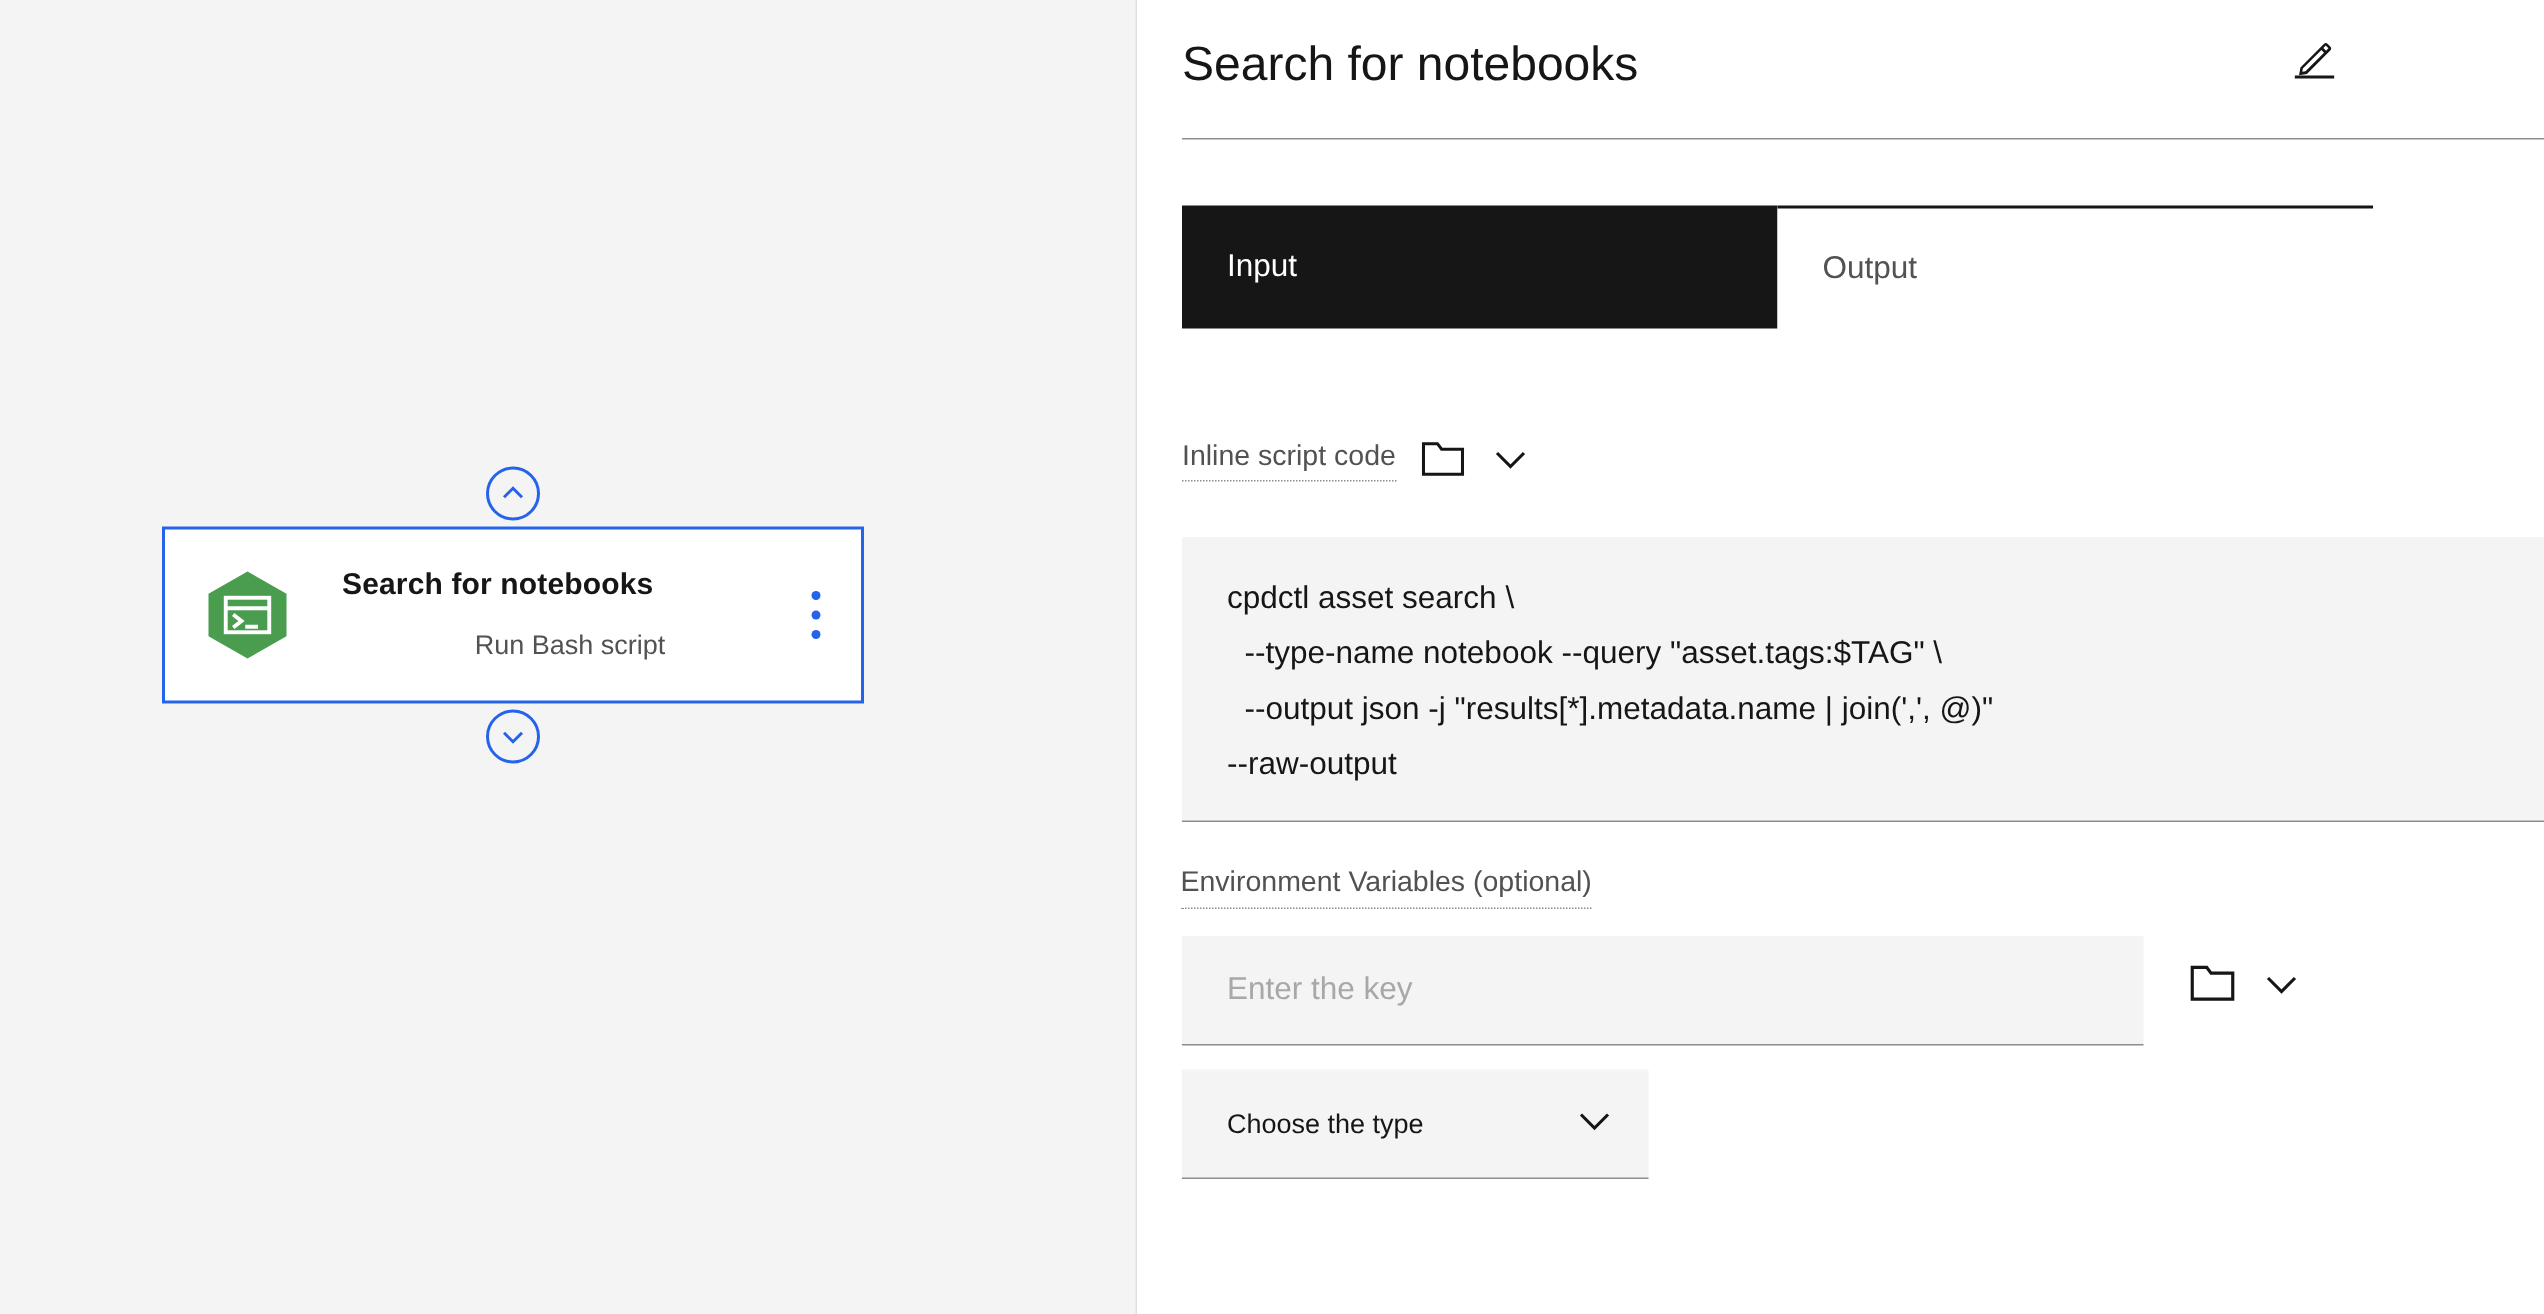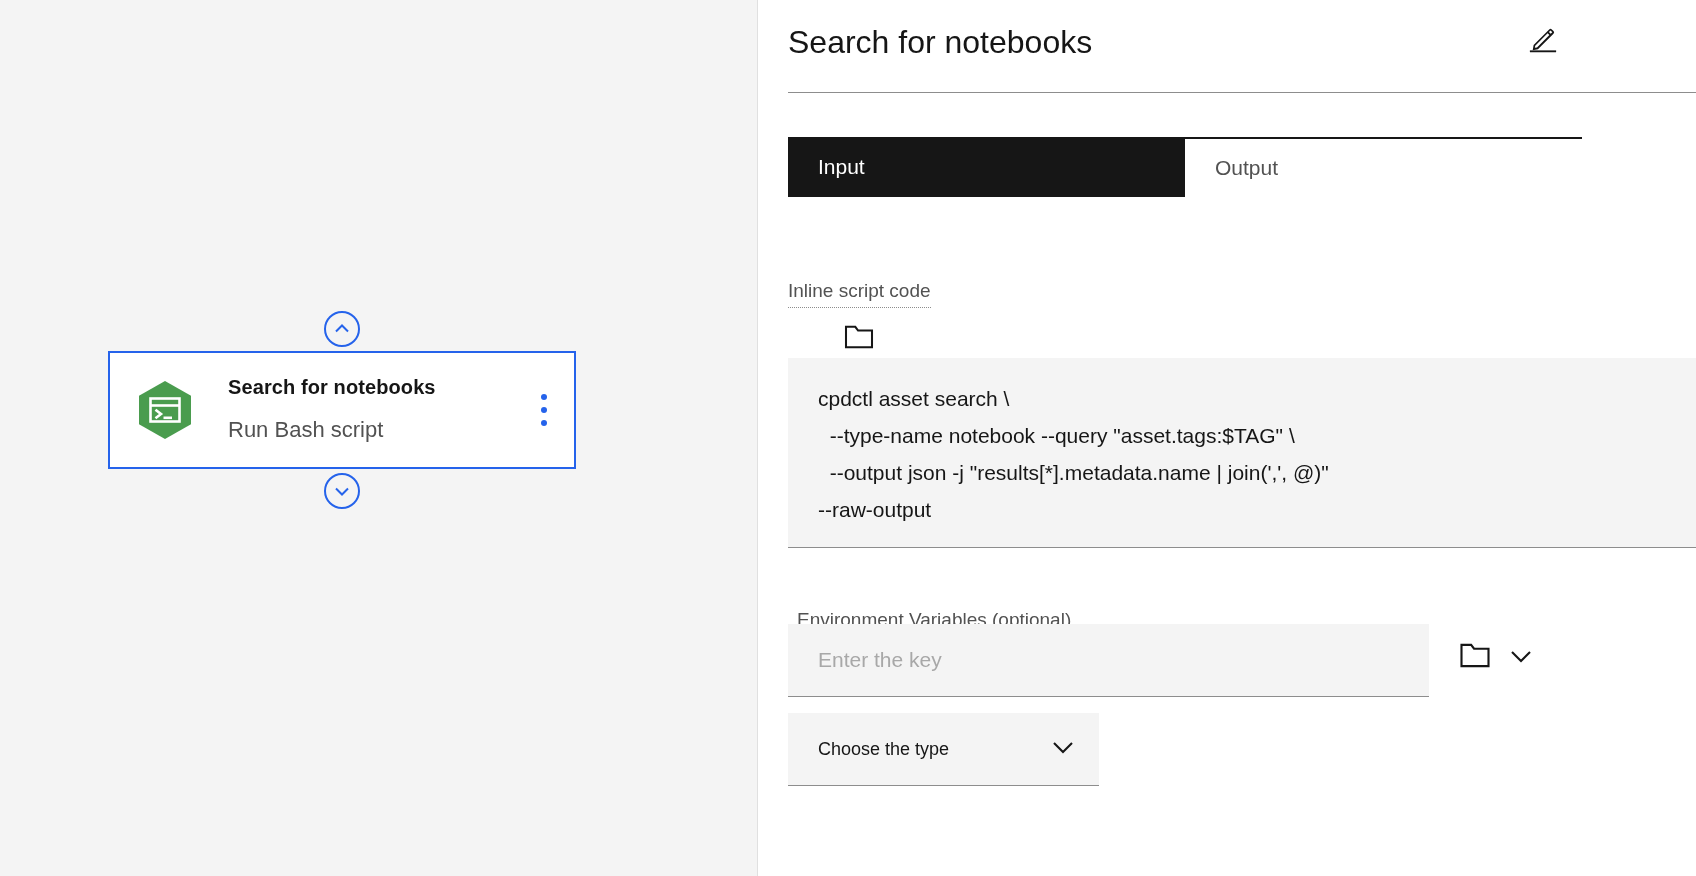--- a/index.html
+++ b/index.html
@@ -73,24 +73,25 @@
     min-width: 0;
   }
   .node-title {
     font-size: 20px;
     font-weight: bold;
     color: #161616;
     line-height: 1.3;
     letter-spacing: 0.1px;
   }
   .node-sub {
-    font-size: 22px;
+    font-size: 18px;
     color: #525252;
     line-height: 1.45;
     margin-top: 14px;
+    text-align: center;
   }
   .node-menu {
     flex: 0 0 24px;
     width: 24px;
     height: 40px;
     display: flex;
     flex-direction: column;
     align-items: center;
     justify-content: center;
     gap: 7px;
@@ -147,21 +148,21 @@
   
   .tabs {
     position: absolute;
     left: 29px;
     top: 137px;
     width: 940px;
     height: 68px;
     display: flex;
   }
   .tab {
-    height: 60px;
+    height: 82px;
     display: flex;
     align-items: center;
     padding: 4px 30px;
     font-size: 21px;
     cursor: pointer;
     white-space: nowrap;
   }
   .tab.active {
     background: #161616;
     color: #ffffff;
@@ -307,21 +308,21 @@
       </span>
     </button>
 
     <div class="header-rule"></div>
 
     <div class="tabs">
       <div class="tab active">Input</div>
       <div class="tab inactive">Output</div>
     </div>
 
-    <div class="row-inline" style="left:29px; top:280px;flex-direction:column;">
+    <div class="row-inline" style="left:29px; top:293px;">
       <span class="field-label">Inline script code</span>
       <button class="icon-btn">
         <span>
           <svg width="30" height="26" viewBox="0 0 32 28" aria-hidden="true">
             <path d="M2 3h10l3 4h15v18H2z" fill="none" stroke="#161616" stroke-width="2.2" stroke-linejoin="miter"></path>
           </svg>
         </span>
       </button>
       <button class="icon-btn">
         <span>
@@ -330,21 +331,21 @@
           </svg>
         </span>
       </button>
     </div>
 
     <div class="code-area">cpdctl asset search \
   --type-name notebook --query "asset.tags:$TAG" \
   --output json -j "results[*].metadata.name | join(',', @)"
 --raw-output</div>
 
-    <div class="row-inline" style="left:38px; top:578px;margin-top:31px;">
+    <div class="row-inline" style="left:28px; top:578px;">
       <span class="field-label">Environment Variables (optional)</span>
     </div>
 
     <input class="text-input" style="left: 29px; top: 624px; width: 641px; height: 73px;" placeholder="Enter the key">
 
     <div class="row-inline" style="left:700px; top:642px;">
       <button class="icon-btn">
         <span>
           <svg width="32" height="27" viewBox="0 0 32 28" aria-hidden="true">
             <path d="M2 3h10l3 4h15v18H2z" fill="none" stroke="#161616" stroke-width="2.2" stroke-linejoin="miter"></path>

